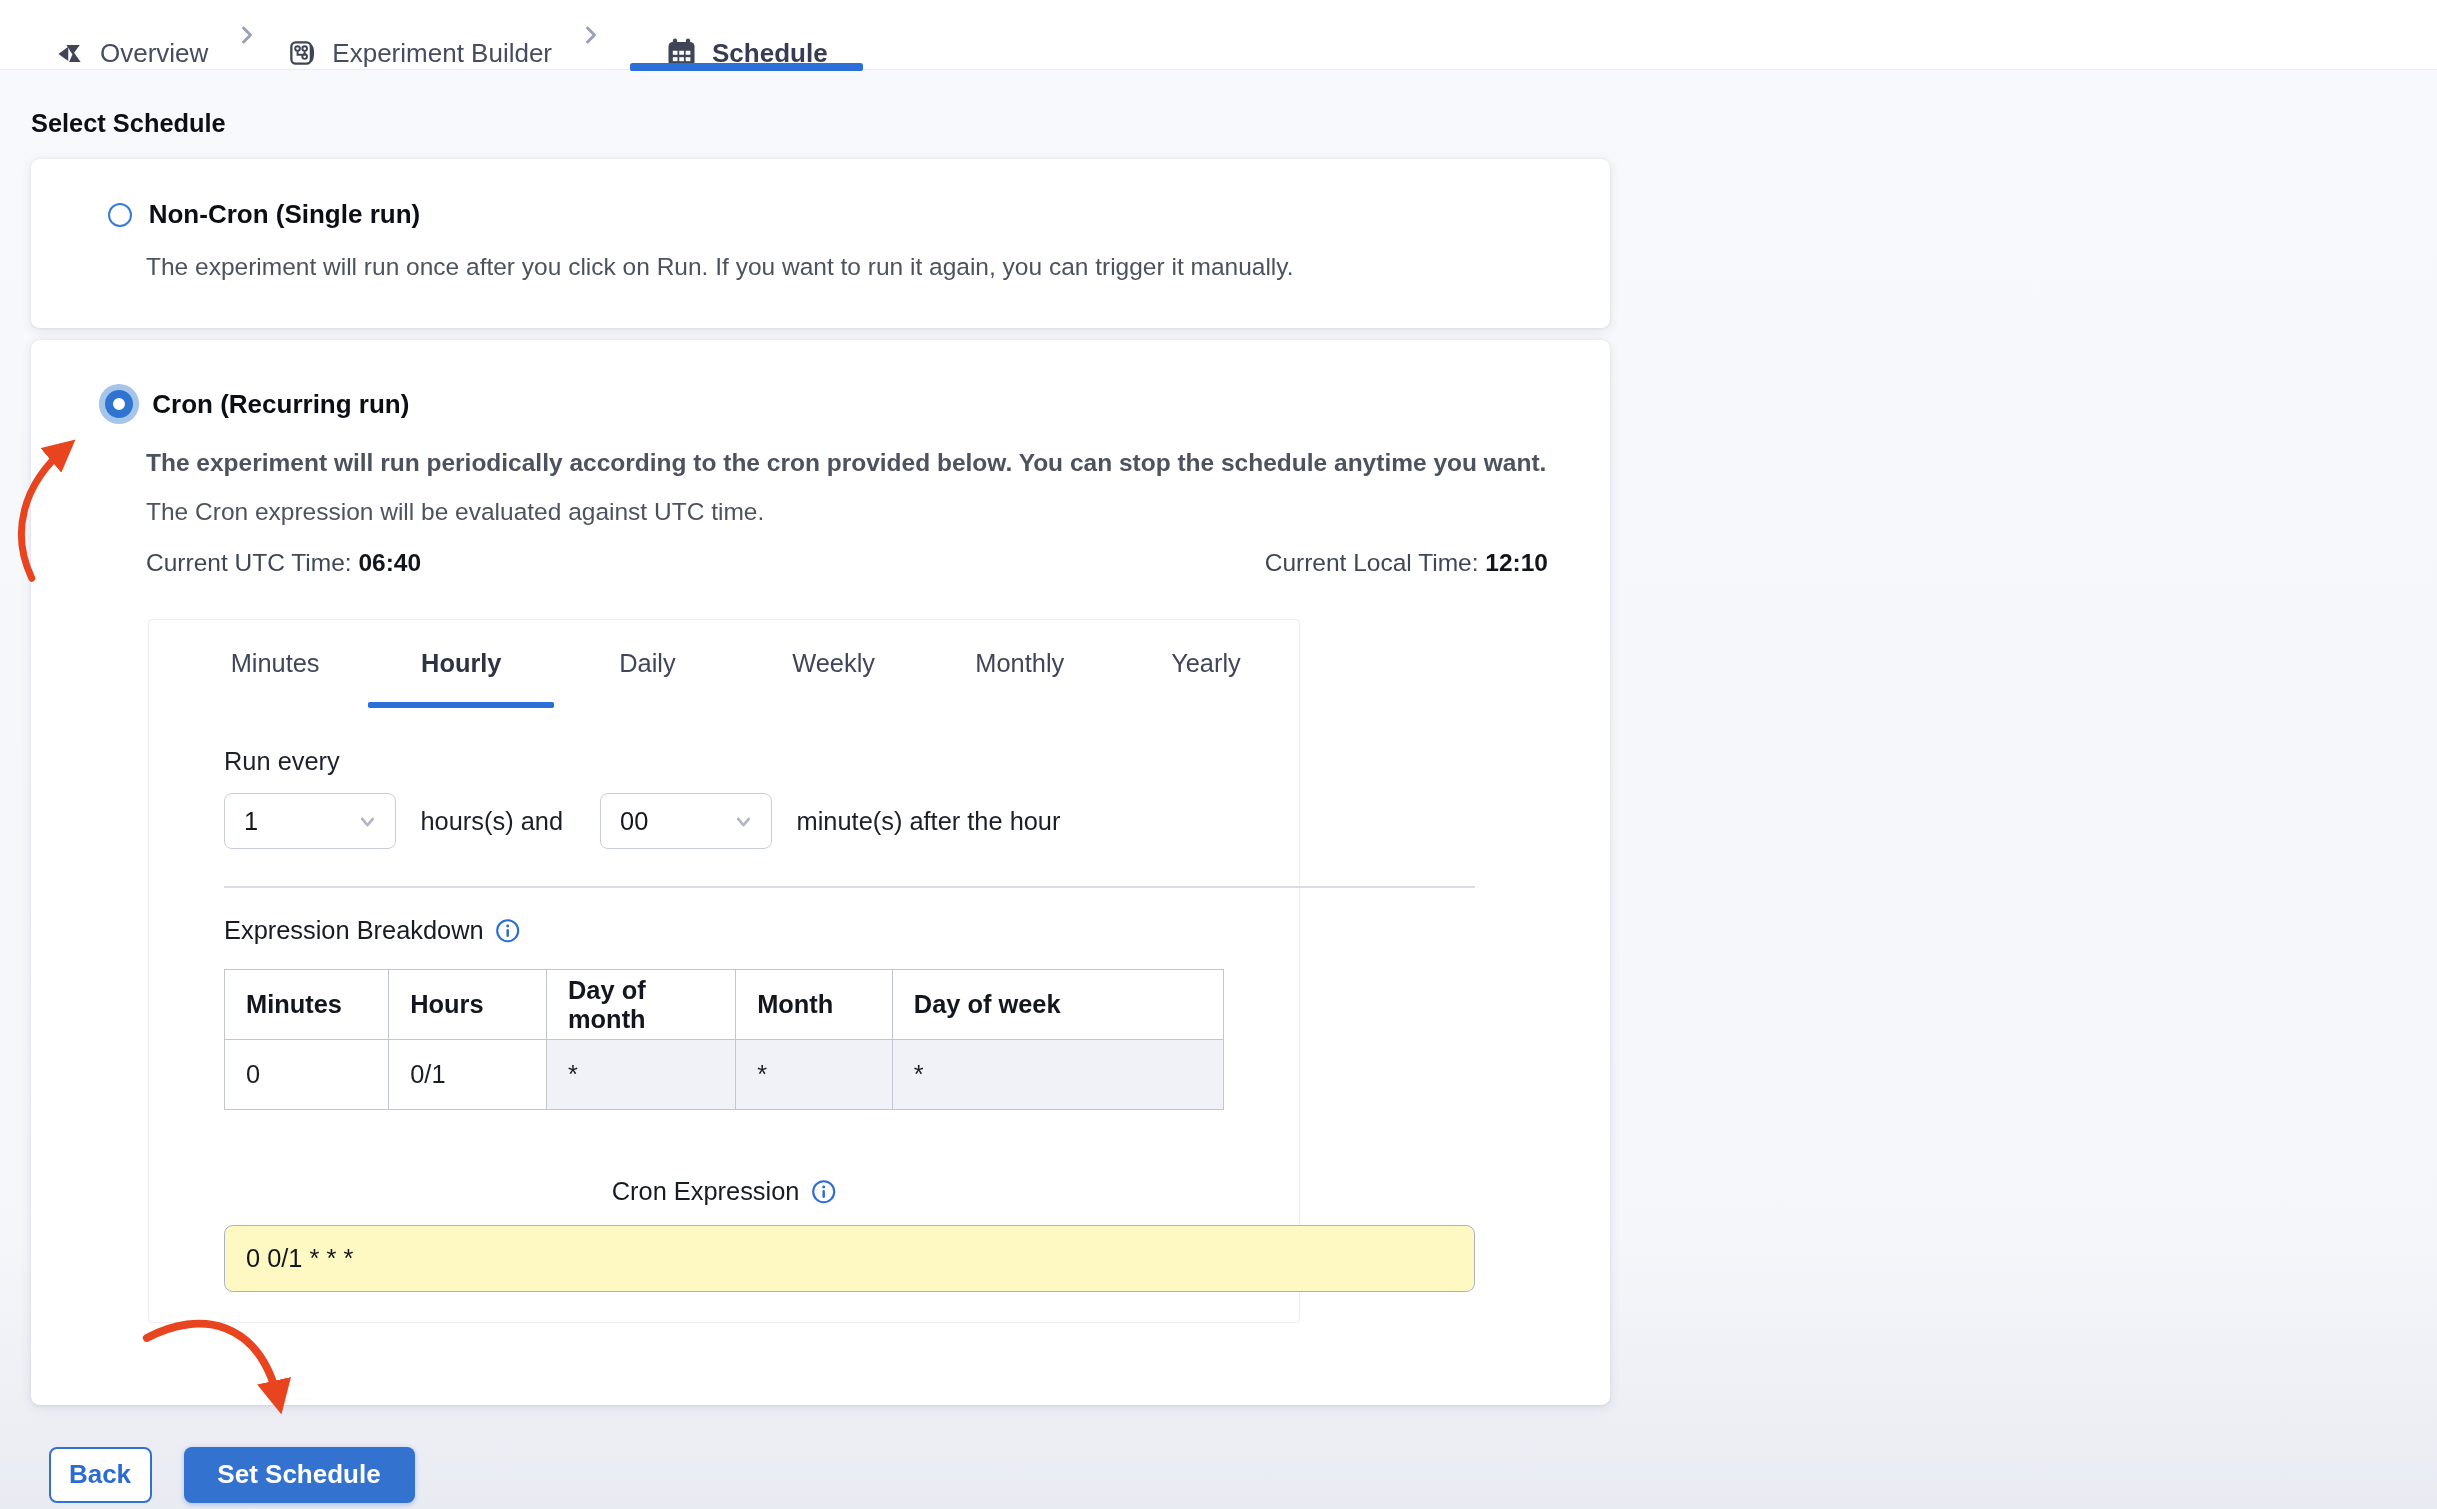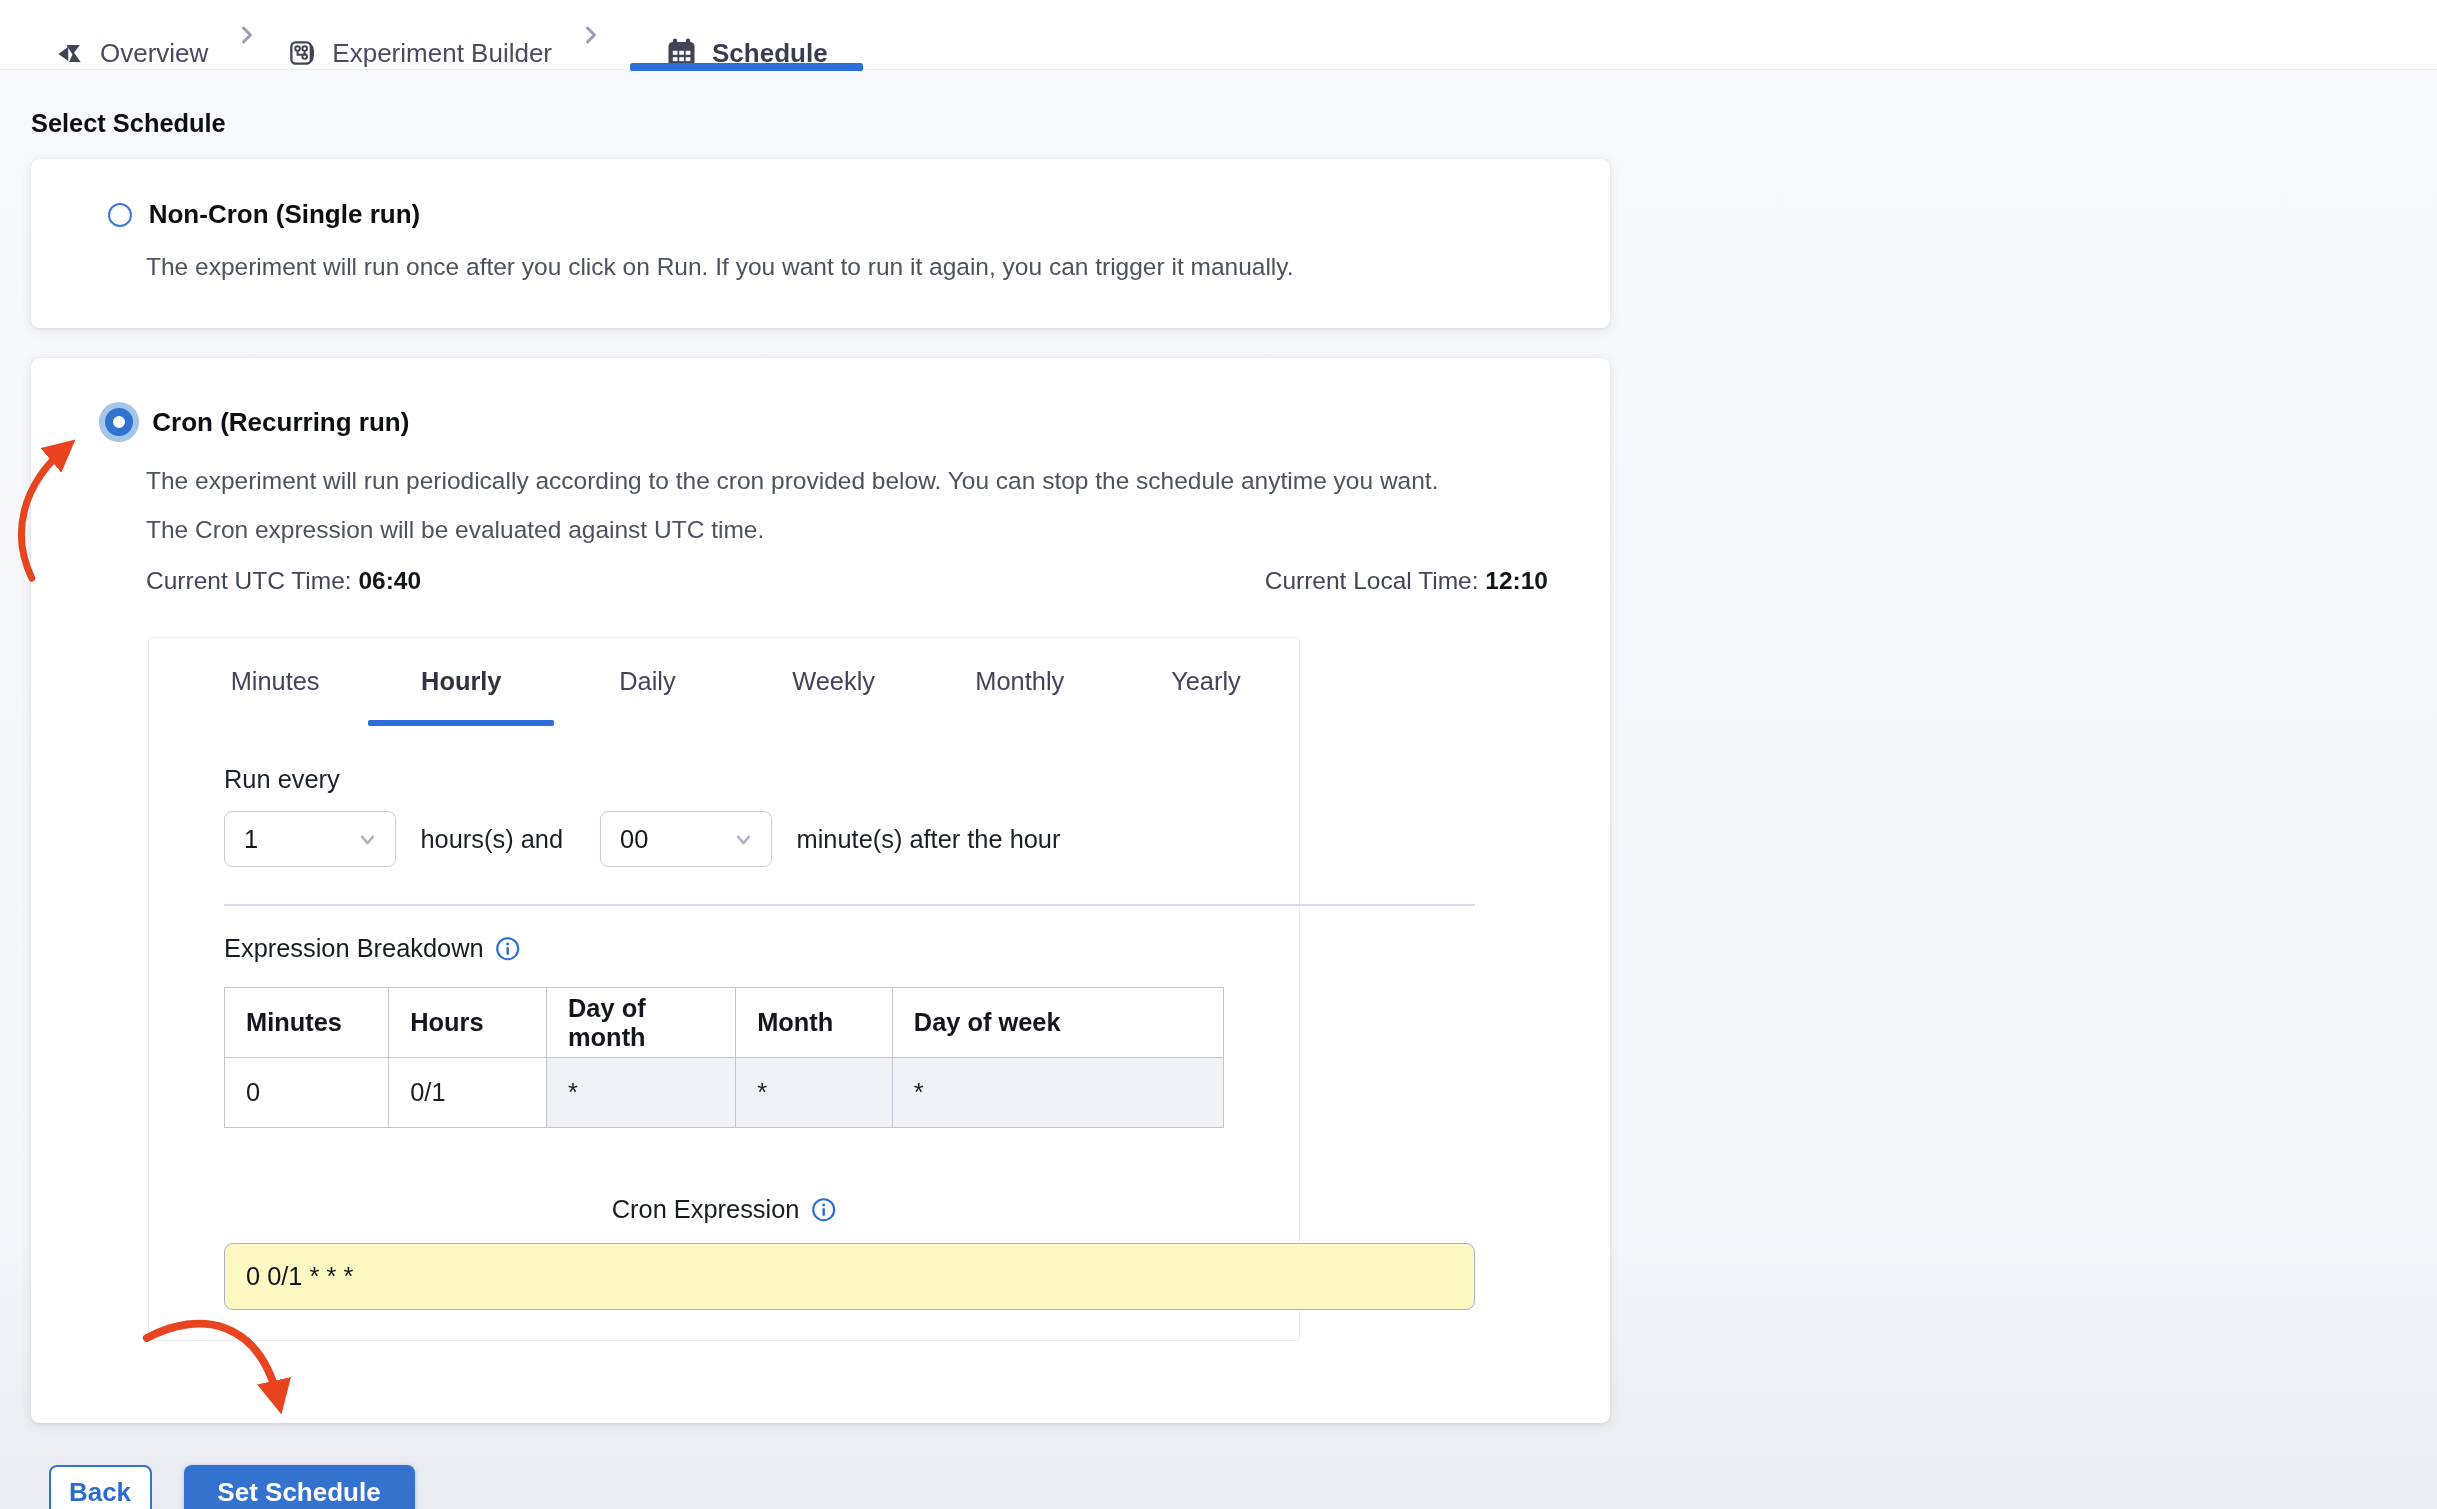--- a/index.html
+++ b/index.html
@@ -28,39 +28,39 @@
   }
 
   
   .main { padding:39px 0 0 31px; }
   .page-heading { font-size:25.4px; font-weight:700; color:#0c0f16; margin-bottom:21px; }
 
   .card {
     width:1579px; background:#ffffff; border-radius:8.8px;
     box-shadow:0 2.6px 10.5px rgba(44,56,92,.10), 0 0.9px 2.6px rgba(44,56,92,.08);
   }
-  .card.noncron { padding:40px 72px 47px 77px; margin-bottom:30px; }
+  .card.noncron { padding:40px 72px 47px 77px; margin-bottom:12px; }
   .card.cron { padding:44px 0 82px 0; }
 
   .option-row { display:flex; align-items:center; gap:16.7px; }
   .card.noncron .option-row { margin-left:0; }
   .card.cron .option-row { margin-left:74px; }
 
   .radio {
     width:24px; height:24px; border-radius:50%;
     border:2.6px solid #3b7ad8; background:#ffffff; flex:0 0 auto; cursor:pointer;
   }
   .radio.checked {
     width:28px; height:28px; border:8px solid #2e74d0;
     box-shadow:0 0 0 6.1px #a5c5ea; margin:6.1px 2.6px 6.1px 0;
   }
   .option-title { font-size:26px; font-weight:700; color:#0b0e14; }
   .option-desc { font-size:24.5px; color:#4c525e; }
   .card.noncron .option-desc { margin:23px 0 0 38px; }
-  .card.cron .cron-desc1 { margin:24.5px 0 0 115px; }
+  .card.cron .cron-desc1 { margin:24.5px 0 0 115px;font-weight:bold; }
   .card.cron .cron-desc2 { margin:21px 0 0 115px; }
 
   .times-row {
     margin:23px 0 0 115px; width:1402px;
     display:flex; justify-content:space-between;
     font-size:24.5px; color:#3f4656;
   }
   .times-row b { color:#12151c; font-weight:700; }
 
   

